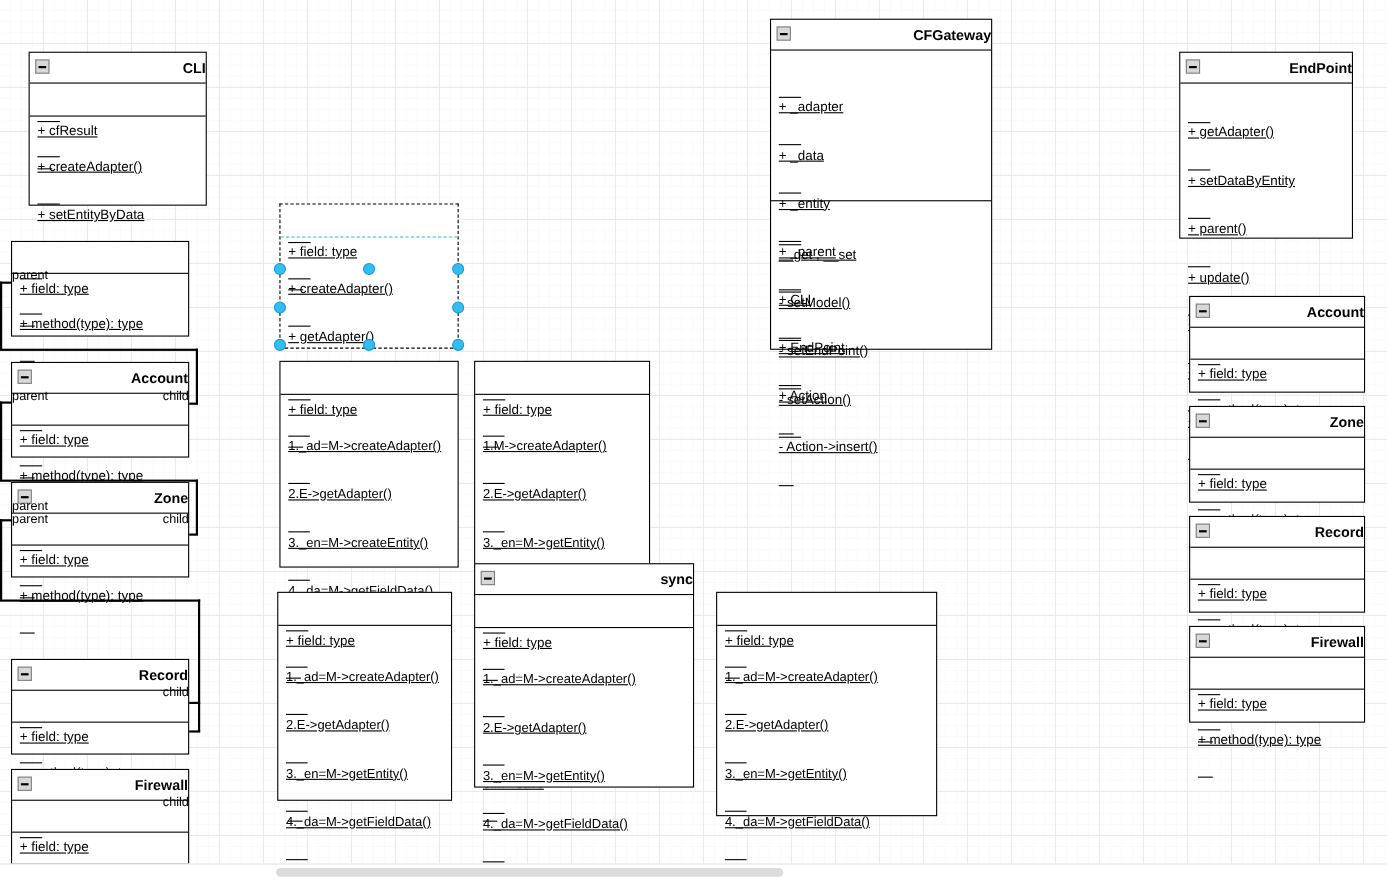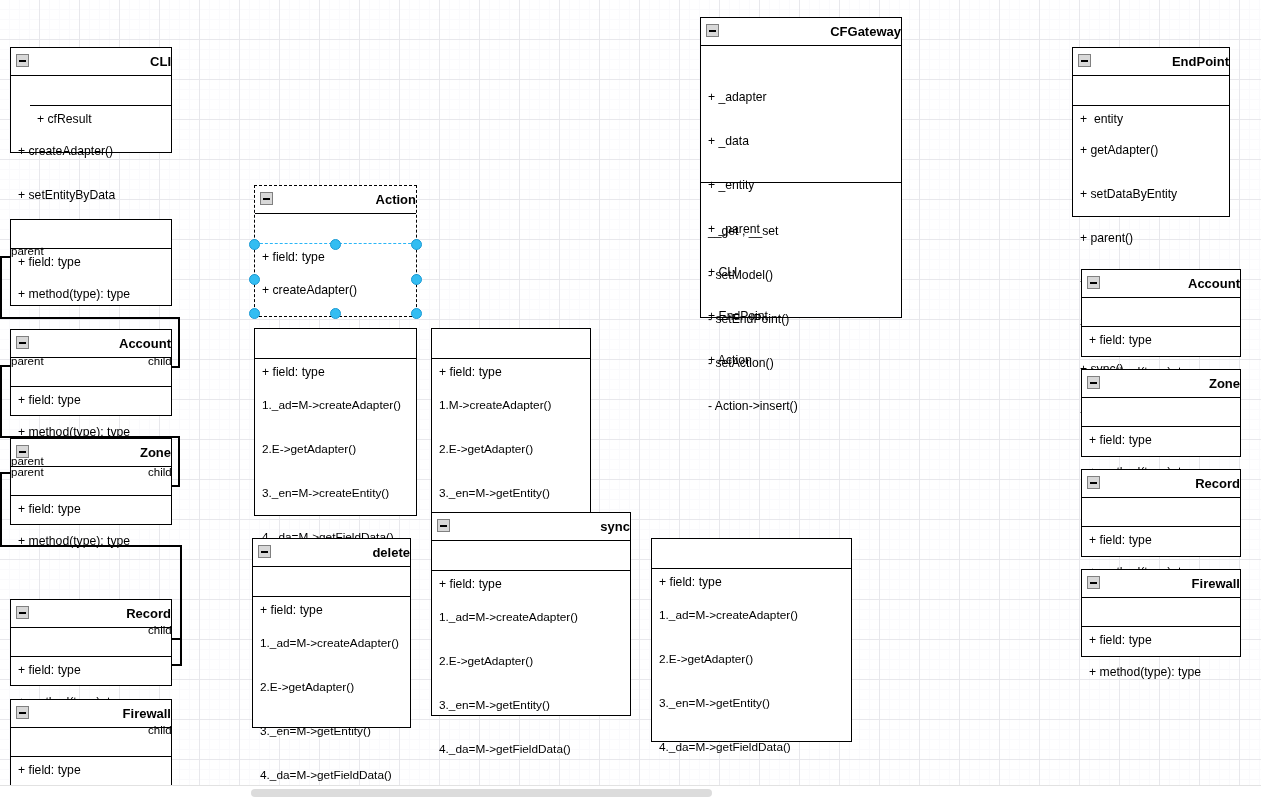--- a/index.html
+++ b/index.html
@@ -54,20 +54,21 @@
   .collapse-icon::after{
     content:"";position:absolute;left:2px;top:5px;
     width:7px;height:2px;background:#000;
   }
   .uml .body{
     padding:6px 6px 6px 7px;
     font-size:12.2px;
     color:#000;
     line-height:14.6px;
     white-space:pre;
+    text-decoration:underline;
   }
   .uml .body.attrs{padding-top:7px;padding-bottom:8px;}
   .uml .body.ops{padding-top:9px;}
   .uml .body .ln{display:block;}
   
   .uml.selected{
     border:1.5px dashed #000000;
     background:#ffffff;
   }
   .uml.selected .sec-sel-line{
@@ -103,26 +104,26 @@
   #hscroll .thumb{
     position:absolute;left:251px;top:3px;width:461px;height:8px;
     background:#dcdcdc;border-radius:4px;
   }
 </style>
 </head>
 <body>
 
 <div id="canvas">
 
-  <div class="uml" style="left:10px;top:47px;width:162px;height:106px;">
+  <div class="uml" style="left:26px;top:47px;width:162px;height:140px;">
     <div class="sec title">
       <span class="collapse-icon"></span>
       <span>CLI</span>
     </div>
-    <div class="sec body attrs" style="height:30px;margin-left:19px;">
+    <div class="sec body attrs" style="height:30px;">
       <span class="ln">+ cfResult</span>
     </div>
     <div class="sec body ops">
       <span class="ln">+ createAdapter()</span>
       <span class="ln">+ setEntityByData</span>
       <span class="ln">+ save()</span>
     </div>
   </div>
 
   <div class="uml" style="left:700px;top:17px;width:202px;height:301px;">
@@ -146,23 +147,20 @@
       <span class="ln">- setAction()</span>
       <span class="ln">- Action-&gt;insert()</span>
     </div>
   </div>
 
   <div class="uml" style="left:1072px;top:47px;width:158px;height:170px;">
     <div class="sec title">
       <span class="collapse-icon"></span>
       <span>EndPoint</span>
     </div>
-    <div class="sec body attrs" style="height:30px;">
-      <span class="ln">+  entity</span>
-    </div>
     <div class="sec body ops" style="padding-top:8px;">
       <span class="ln">+ getAdapter()</span>
       <span class="ln">+ setDataByEntity</span>
       <span class="ln">+ parent()</span>
       <span class="ln">+ update()</span>
       <span class="ln">+ delete()</span>
       <span class="ln">+ sync()</span>
       <span class="ln">+ reload</span>
     </div>
   </div>
@@ -249,24 +247,20 @@
     <div class="sec body attrs" style="height:29px;padding-top:6px;">
       <span class="ln">+ field: type</span>
     </div>
     <div class="sec body ops" style="padding-top:9px;">
       <span class="ln">+ method(type): type</span>
     </div>
   </div>
   <div class="edge-label" style="left:148px;top:724px;">child</div>
 
   <div class="uml selected" style="left:254px;top:185px;width:163px;height:132px;">
-    <div class="sec title">
-      <span class="collapse-icon"></span>
-      <span>Action</span>
-    </div>
     <div class="sec body attrs sec-sel-line" style="height:30px;">
       <span class="ln">+ field: type</span>
     </div>
     <div class="sec body ops" style="padding-top:10px;">
       <span class="ln">+ createAdapter()</span>
       <span class="ln">+ getAdapter()</span>
       <span class="ln">+ setDataByEntity</span>
     </div>
   </div>
 
@@ -305,24 +299,20 @@
       <span class="ln">3._en=M-&gt;getEntity()</span>
       <span class="ln">4._da=M-&gt;changeData()</span>
       <span class="ln">5._pa=M-&gt;getParent()</span>
       <span class="ln">6._da=E-&gt;update(_pa,_da)</span>
       <span class="ln">7._en=M-setEntityByData</span>
       <span class="ln">8.M-&gt;save</span>
     </div>
   </div>
 
   <div class="uml" style="left:252px;top:538px;width:159px;height:190px;">
-    <div class="sec title">
-      <span class="collapse-icon"></span>
-      <span>delete</span>
-    </div>
     <div class="sec body attrs" style="height:30px;">
       <span class="ln">+ field: type</span>
     </div>
     <div class="sec body ops" style="padding-top:10px;font-size:11.8px;line-height:14.6px;">
       <span class="ln">1._ad=M-&gt;createAdapter()</span>
       <span class="ln">2.E-&gt;getAdapter()</span>
       <span class="ln">3._en=M-&gt;getEntity()</span>
       <span class="ln">4._da=M-&gt;getFieldData()</span>
       
       

